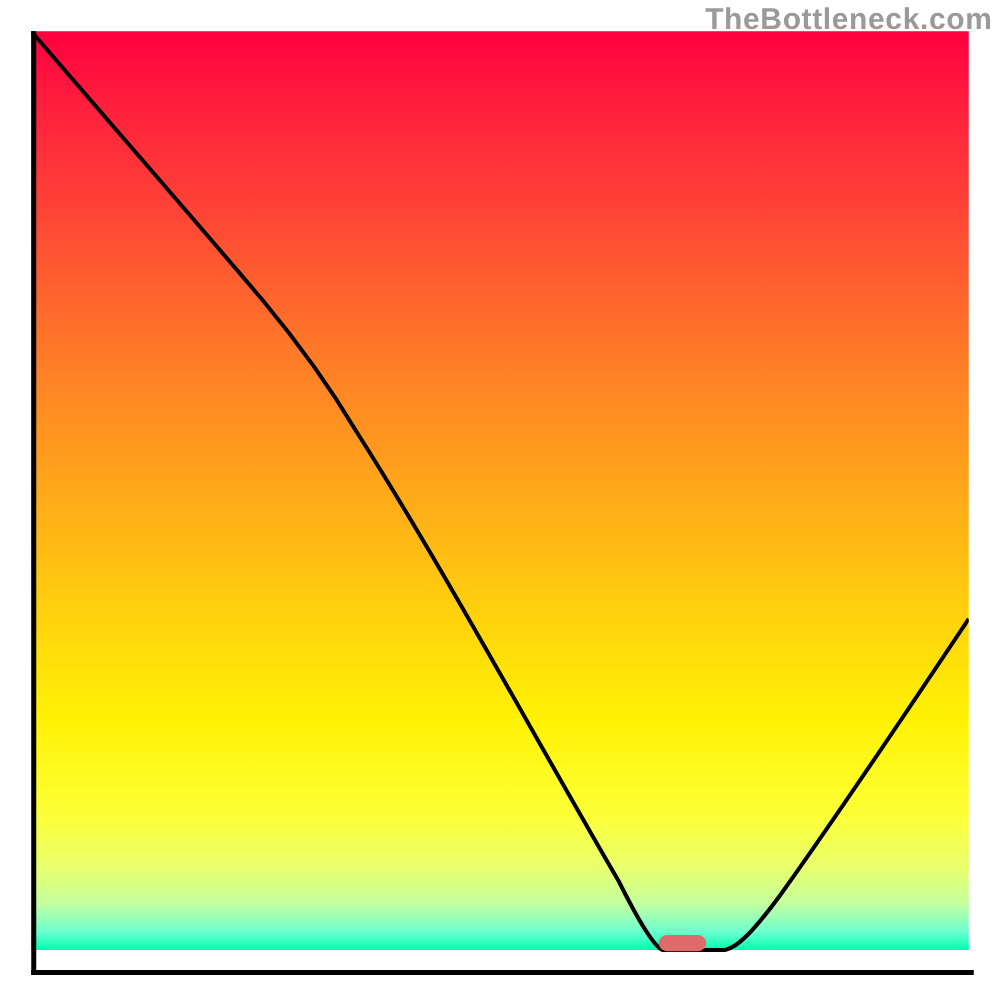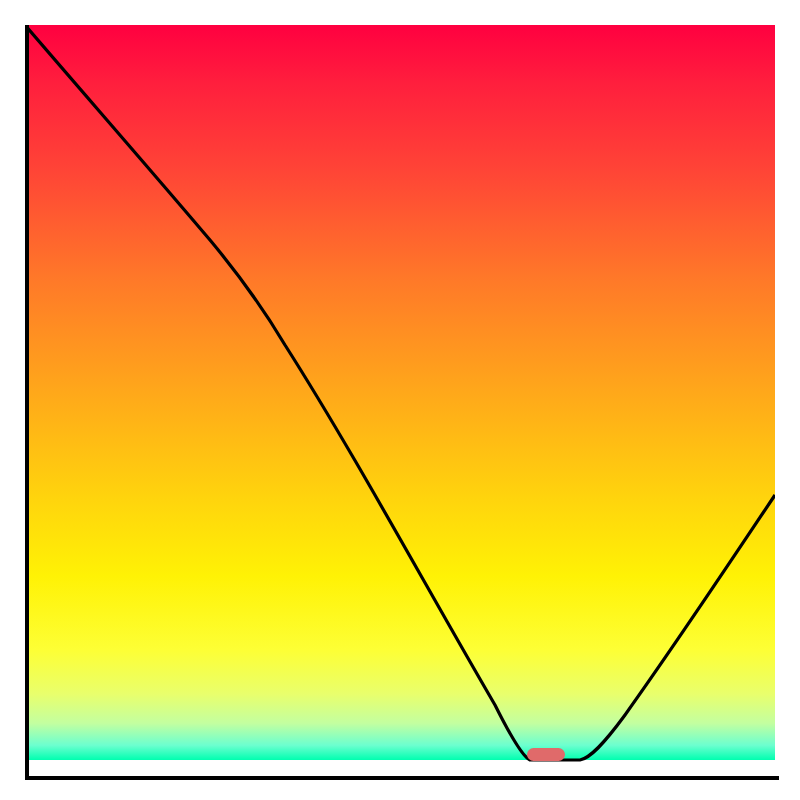--- a/index.html
+++ b/index.html
@@ -84,20 +84,21 @@
     top: 776px;
     width: 754px;
     height: 0;
     border-top: 4px solid #000;
   }
 </style>
 </head>
 <body>
 
 <div class="container">
+  <div class="watermark">TheBottleneck.com</div>
 
   <div class="plot">
     <div class="gradient"></div>
 
     <svg class="curve" viewBox="0 0 750 755" preserveAspectRatio="none">
       <path d="M 0 0
                C 60 70, 130 150, 185 215
                C 210 245, 235 278, 260 320
                C 330 430, 400 560, 470 680
                C 485 710, 498 732, 505 735

